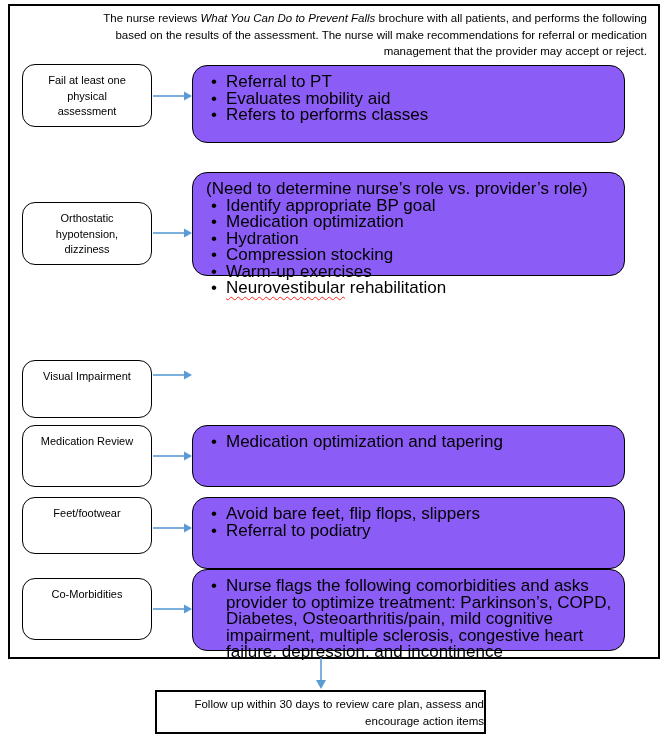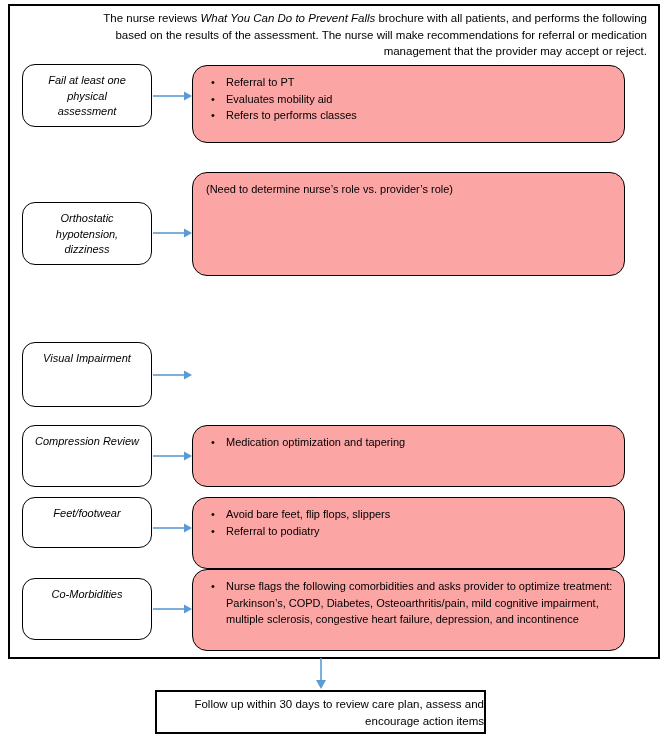--- a/index.html
+++ b/index.html
@@ -15,26 +15,26 @@
   .intro-para {
     position:absolute; top:10px; left:22px; width:625px;
     text-align:right; font-size:11.5px; line-height:16.5px;
     white-space:pre-line;
   }
   .italic { font-style:italic; }
   .lbox {
     position:absolute; left:22px; width:130px;
     border:1.5px solid #000; border-radius:13px; background:#fff;
     text-align:center; font-size:11px; line-height:15.5px;
-    padding:8px 4px 0 4px; white-space:pre-line;font-style:italic;
+    padding:8px 4px 0 4px; white-space:pre-line;
   }
   .rbox {
     position:absolute; left:192px; width:433px;
-    border:1.5px solid #000; border-radius:15px; background:#fca5a5;
-    font-size:11px; line-height:16.5px; padding:8px 10px 0 10px;
+    border:1.5px solid #000; border-radius:15px; background:#8b5cf6;
+    font-size:17px; line-height:16.5px; padding:8px 10px 0 10px;
   }
   .rbox-intro { padding-left:3px; }
   ul.blist { list-style:none; }
   ul.blist li { position:relative; padding-left:23px; }
   ul.blist li::before { content:"\2022"; position:absolute; left:8px; }
   .squiggle {
     text-decoration: underline wavy var(--squig,#ff2a1a) 1px;
     text-underline-offset:3px;
   }
   svg.harrow { position:absolute; left:153px; }
@@ -78,40 +78,48 @@
 
   <div class="lbox" style="top:202px;height:63px"><span>Orthostatic
 hypotension,
 dizziness</span></div>
   <svg class="harrow" style="top:227px" width="39" height="12" viewBox="0 0 39 12">
       <line x1="0" y1="6" x2="31" y2="6"></line>
       <polygon points="31,1.5 39,6 31,10.5"></polygon>
     </svg>
   <div class="rbox" style="top:172px;height:104px">
     <div class="rbox-intro">(Need to determine nurse’s role vs. provider’s role)</div>
+    <ul class="blist">
+      <li>Identify appropriate BP goal</li>
+      <li>Medication optimization</li>
+      <li>Hydration</li>
+      <li>Compression stocking</li>
+      <li>Warm-up exercises</li>
+      <li><span class="squiggle">Neurovestibular</span><span> rehabilitation</span></li>
+    </ul>
   </div>
 
-  <div class="lbox" style="top:342px;height:65px"><span>Visual Impairment</span></div>
+  <div class="lbox" style="top:360px;height:58px"><span>Visual Impairment</span></div>
   <svg class="harrow" style="top:369px" width="39" height="12" viewBox="0 0 39 12">
       <line x1="0" y1="6" x2="31" y2="6"></line>
       <polygon points="31,1.5 39,6 31,10.5"></polygon>
     </svg>
 
-  <div class="lbox" style="top:425px;height:62px"><span>Compression Review</span></div>
+  <div class="lbox" style="top:425px;height:62px"><span>Medication Review</span></div>
   <svg class="harrow" style="top:450px" width="39" height="12" viewBox="0 0 39 12">
       <line x1="0" y1="6" x2="31" y2="6"></line>
       <polygon points="31,1.5 39,6 31,10.5"></polygon>
     </svg>
   <div class="rbox" style="top:425px;height:62px">
     <ul class="blist">
       <li>Medication optimization and tapering</li>
     </ul>
   </div>
 
-  <div class="lbox" style="top:497px;height:51px"><span>Feet/footwear</span></div>
+  <div class="lbox" style="top:497px;height:57px"><span>Feet/footwear</span></div>
   <svg class="harrow" style="top:522px" width="39" height="12" viewBox="0 0 39 12">
       <line x1="0" y1="6" x2="31" y2="6"></line>
       <polygon points="31,1.5 39,6 31,10.5"></polygon>
     </svg>
   <div class="rbox" style="top:497px;height:72px">
     <ul class="blist">
       <li>Avoid bare feet, flip flops, slippers</li>
       <li>Referral to podiatry</li>
     </ul>
   </div>

